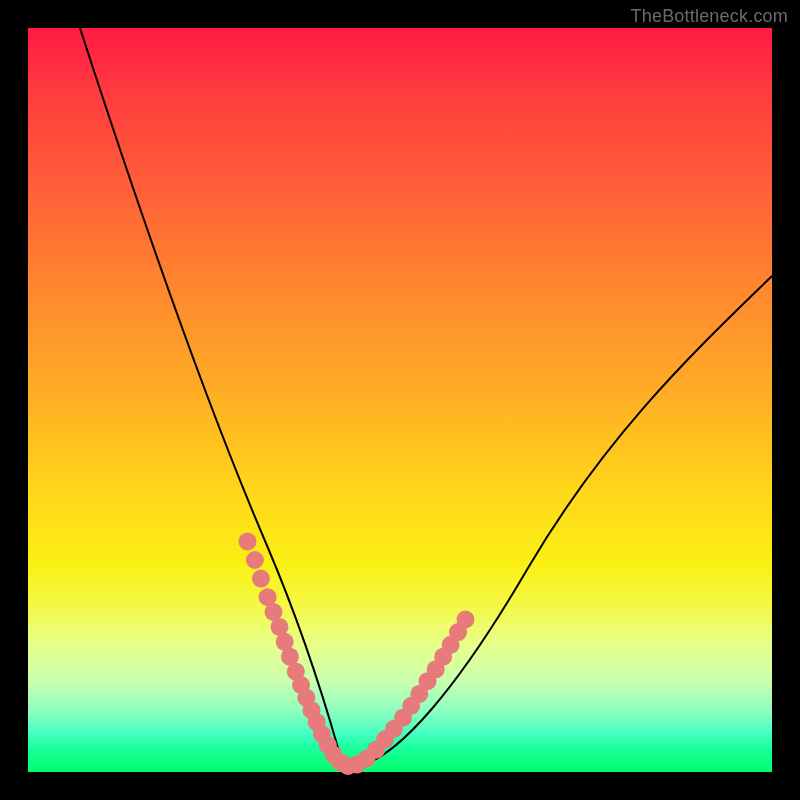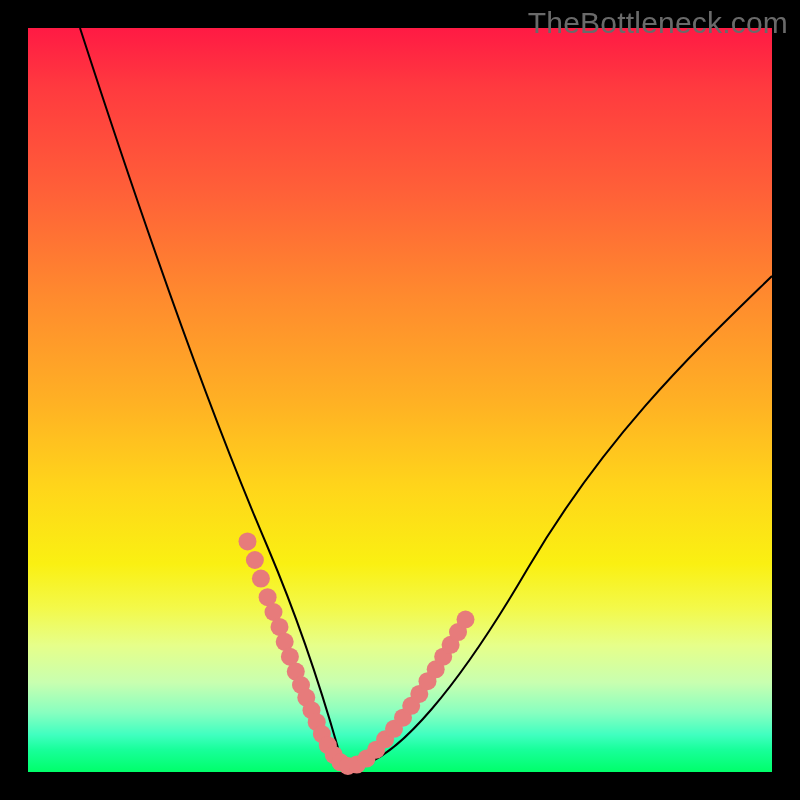--- a/index.html
+++ b/index.html
@@ -31,21 +31,21 @@
       #88ffc0 92%,
       #40ffc0 95%,
       #18ff9a 97%,
       #00ff6a 100%);
   }
   .watermark {
     position: absolute;
     top: 6px;
     right: 12px;
     color: #6a6a6a;
-    font-size: 30px;
+    font-size: 18px;
     font-weight: 500;
     letter-spacing: 0.2px;
     user-select: none;
   }
   svg.curve {
     position: absolute;
     left: 0;
     top: 0;
     width: 744px;
     height: 744px;

